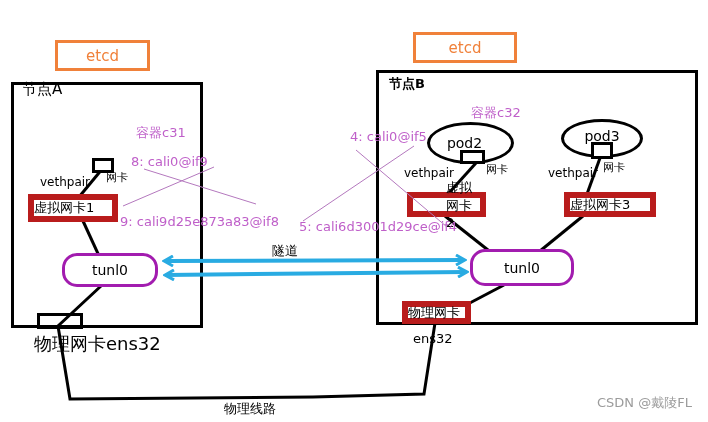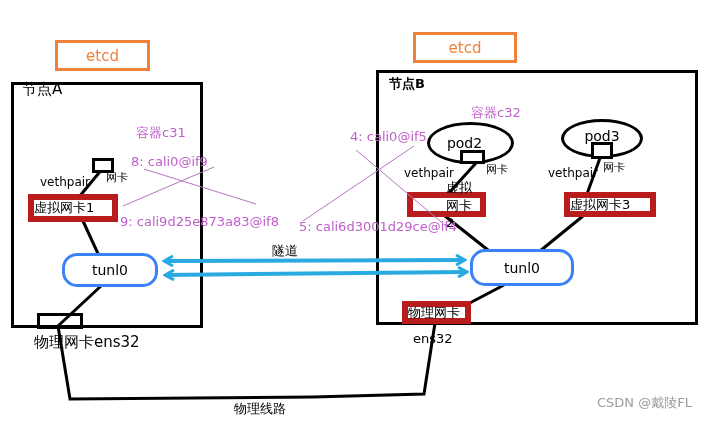--- a/index.html
+++ b/index.html
@@ -11,21 +11,21 @@
   #lines-under{z-index:1;}
   #lines-over{z-index:6;}
   .abs{position:absolute;box-sizing:border-box;}
   .nodebox{border:3px solid #000;background:transparent;z-index:2;}
   .whitebox{border:6px solid #b91c1c;background:#fff;z-index:3;
     display:flex;align-items:center;justify-content:flex-start;
     font-size:13px;color:#000;}
   .ellipse{border:3px solid #000;border-radius:50%;background:#fff;z-index:3;
     display:flex;align-items:center;justify-content:center;font-size:14px;}
   .nicrect{border:3px solid #000;background:#fff;z-index:4;}
-  .tunl{border:3px solid #3b82f6;border-radius:15px;background:#fff;z-index:3;
+  .tunl{border:3px solid #a21caf;border-radius:15px;background:#fff;z-index:3;
     display:flex;align-items:center;justify-content:center;font-size:14px;}
   .etcd{border:3px solid var(--orange);background:#fff;color:var(--orange);
     display:flex;align-items:center;justify-content:center;font-size:15px;z-index:3;}
   .lbl{position:absolute;color:#000;white-space:nowrap;z-index:5;line-height:1.15;}
   .purple{color:var(--purple-text);}
   .wmark{color:var(--wm-gray);}
 </style>
 </head>
 <body>
 
@@ -65,21 +65,21 @@
   <div class="abs whitebox" style="left:28px;top:194px;width:90px;height:28px;">
     <span>虚拟网卡1</span>
   </div>
   <div class="lbl purple" style="left:120px;top:203px;font-size:13px;margin-top:12px;">9: cali9d25e873a83@if8</div>
 
   <div class="abs tunl" style="left:62px;top:253px;width:96px;height:34px;">
     <span>tunl0</span>
   </div>
 
   <div class="abs nicrect" style="left:37px;top:313px;width:46px;height:16px;background:transparent;"></div>
-  <div class="lbl" style="left:34px;top:334px;font-size:15px;text-align:center;">物理网卡ens32</div>
+  <div class="lbl" style="left:34px;top:334px;font-size:18px;text-align:center;">物理网卡ens32</div>
 
   <div class="abs nodebox" style="left:376px;top:70px;width:322px;height:255px;"></div>
   <div class="lbl" style="left:389px;top:77px;font-size:13px;font-weight:bold;">节点B</div>
 
   <div class="lbl purple" style="left:471px;top:106px;font-size:13px;">容器c32</div>
 
   <div class="abs ellipse" style="left:427px;top:122px;width:87px;height:42px;">
     <span style="margin-right:12px;">pod2</span>
   </div>
   <div class="abs nicrect" style="left:460px;top:150px;width:25px;height:14px;"></div>
@@ -106,21 +106,21 @@
   <div class="abs tunl" style="left:470px;top:249px;width:104px;height:37px;">
     <span>tunl0</span>
   </div>
 
   <div class="abs whitebox" style="left:402px;top:301px;width:69px;height:23px;z-index:4;">
     <span>物理网卡</span>
   </div>
   <div class="lbl" style="left:413px;top:332px;font-size:13px;">ens32</div>
 
   <div class="lbl" style="left:272px;top:244px;font-size:13px;">隧道</div>
-  <div class="lbl" style="left:224px;top:402px;font-size:13px;margin-left:10px;">物理线路</div>
+  <div class="lbl" style="left:224px;top:402px;font-size:13px;">物理线路</div>
 
   <div class="lbl wmark" style="left:597px;top:396px;font-size:13px;">CSDN @戴陵FL</div>
 
   <svg class="layer" id="lines-over" viewBox="0 0 708 422">
     <defs>
       <marker id="arrL" markerWidth="12" markerHeight="12" refX="3" refY="6" orient="auto" markerUnits="userSpaceOnUse">
         <path d="M11,1 L2,6 L11,11" fill="none" stroke="#29abe2" stroke-width="3"></path>
       </marker>
       <marker id="arrR" markerWidth="12" markerHeight="12" refX="9" refY="6" orient="auto" markerUnits="userSpaceOnUse">
         <path d="M1,1 L10,6 L1,11" fill="none" stroke="#29abe2" stroke-width="3"></path>

